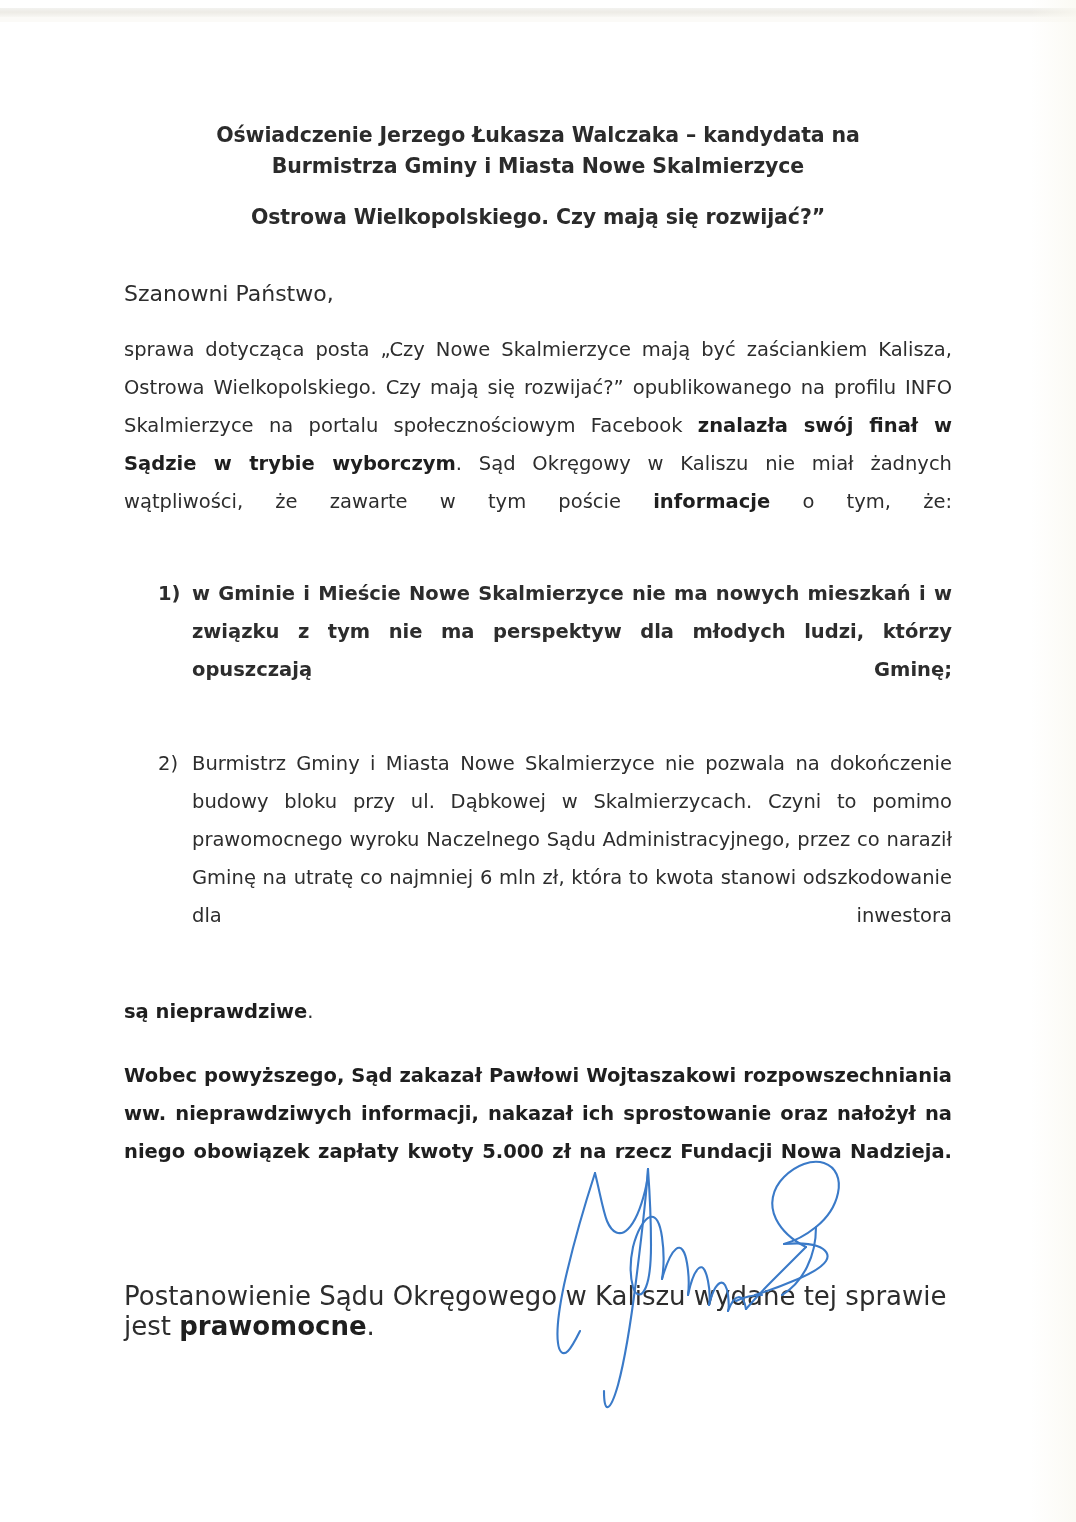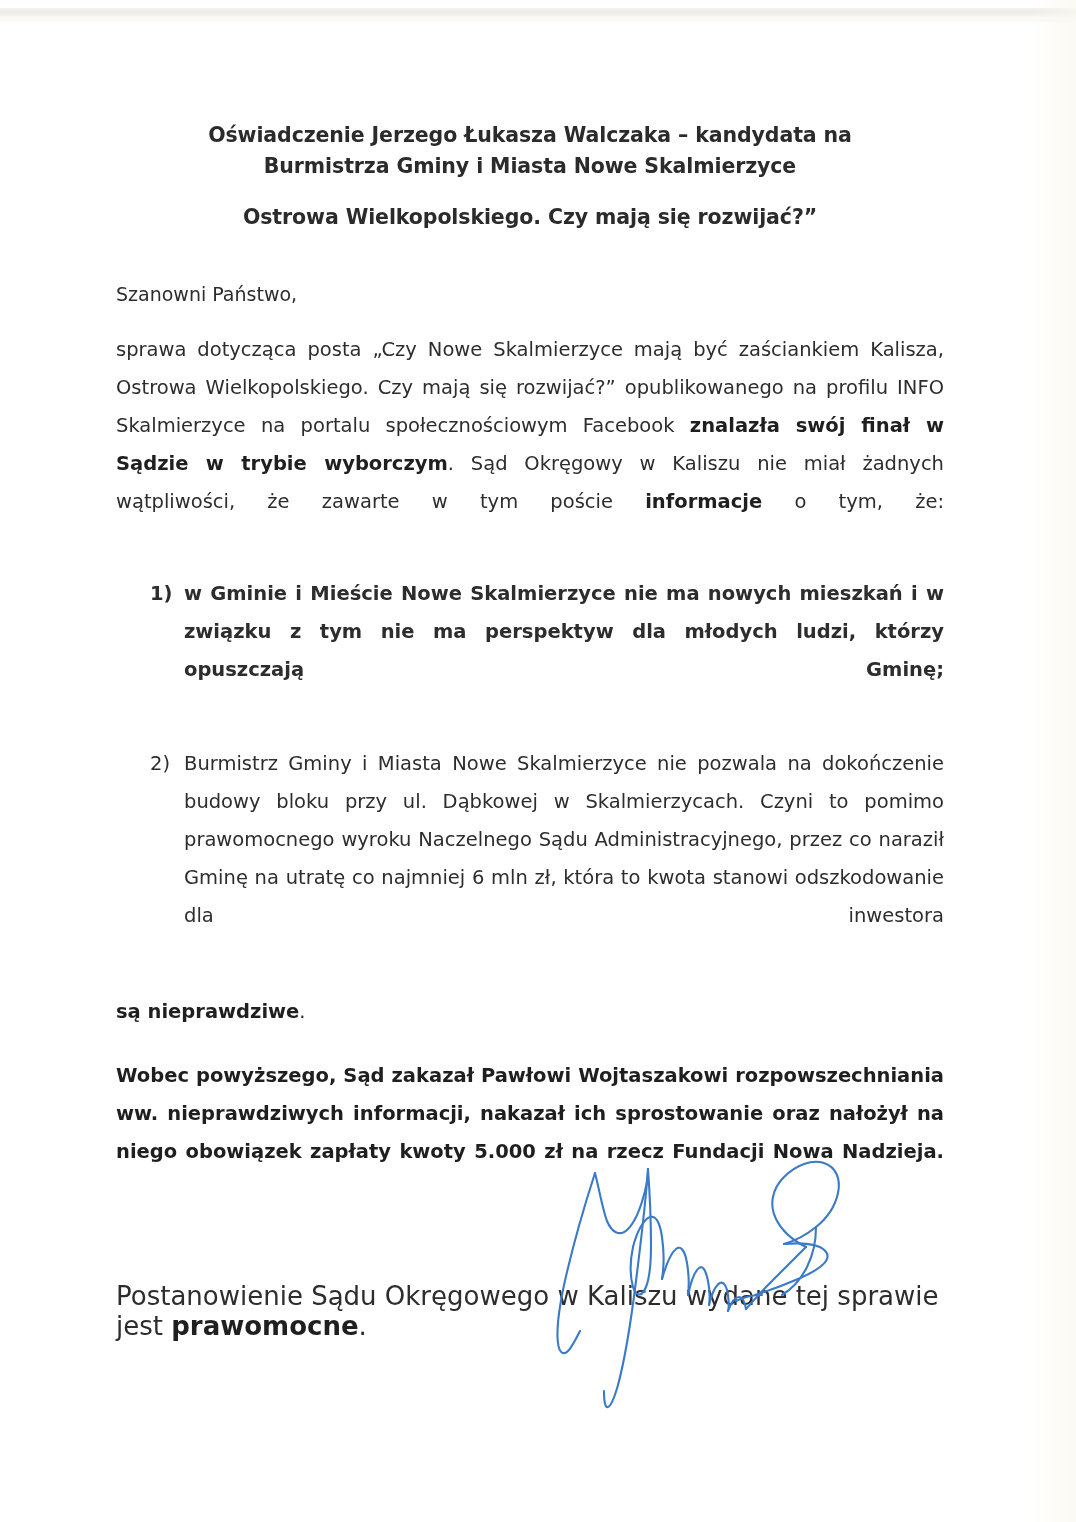--- a/index.html
+++ b/index.html
@@ -43,21 +43,21 @@
     top: 0;
     right: 0;
     width: 46px;
     height: 1522px;
     background: linear-gradient(to right, rgba(250,249,243,0) 0%, rgba(249,248,240,0.75) 100%);
     pointer-events: none;
   }
 
   .content {
     position: absolute;
-    left: 116px;
+    left: 124px;
     top: 120px;
     width: 828px;
   }
 
   
   .title-block {
     text-align: center;
     font-weight: bold;
     color: #2b2b2b;
     font-size: 20.5px;
@@ -72,21 +72,21 @@
     font-size: 20.5px;
     line-height: 31px;
     margin-top: 20px;
     letter-spacing: -0.1px;
   }
   .subtitle-block .t-line { display: block; }
 
   
   .salutation {
     margin-top: 46px;
-    font-size: 19px;
+    font-size: 22px;
     line-height: 30px;
     color: #2d2d2d;
   }
   p.body-par {
     margin: 22px 0 0 0;
     font-size: 19.5px;
     line-height: 38px;
     color: #2d2d2d;
     text-align: justify;
     text-justify: inter-word;

